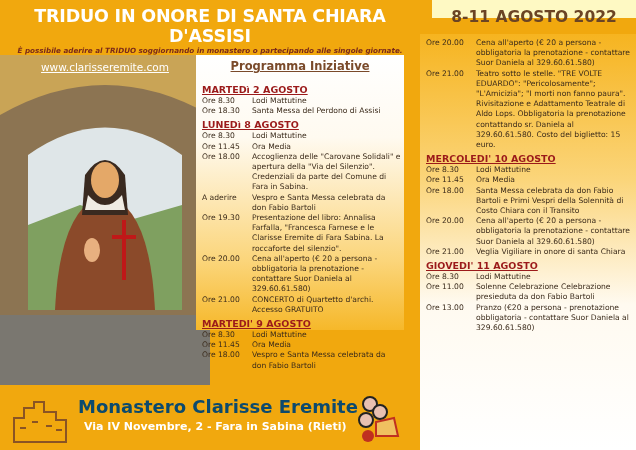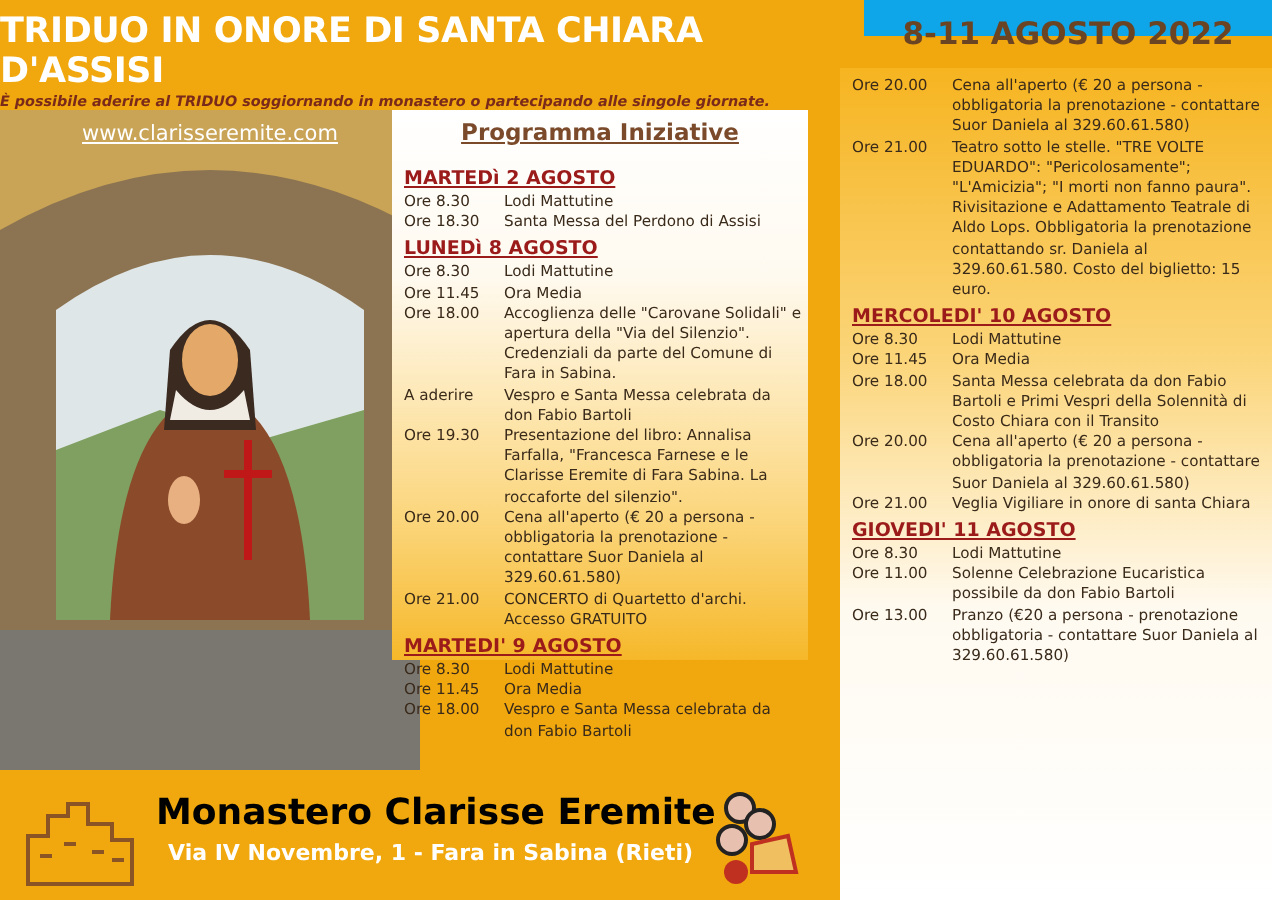--- a/index.html
+++ b/index.html
@@ -1,32 +1,32 @@
 <!DOCTYPE html>
 <html><head>
 <meta charset="utf-8">
 <style>
 *{box-sizing:border-box;margin:0;padding:0}
 body{width:636px;height:450px;overflow:hidden;background:#f1a80e;font-family:"DejaVu Sans",sans-serif;position:relative}
-.hdr{position:absolute;left:0;top:0;width:420px;height:55px;background:#f1a80e;text-align:left}
+.hdr{position:absolute;left:0;top:0;width:420px;height:55px;background:#f1a80e;text-align:center}
 .hdr h1{font-family:"DejaVu Sans",sans-serif;font-size:17.5px;font-weight:bold;color:#fff;letter-spacing:-0.2px;margin-top:6px;line-height:20px}
 .hdr p{font-size:7.2px;font-style:italic;font-weight:bold;color:#7a2a1a;line-height:10px}
-.date{position:absolute;left:428px;top:0;width:208px;height:18px;background:#0ea5e9;text-align:center;font-size:15.5px;font-weight:bold;color:#6b4424;line-height:34px;border-left:4px solid #f1a80e}
+.date{position:absolute;left:428px;top:0;width:208px;height:18px;background:#fef9c3;text-align:center;font-size:15.5px;font-weight:bold;color:#6b4424;line-height:34px;border-left:4px solid #f1a80e}
 .photo{position:absolute;left:0;top:55px;width:210px;height:330px;overflow:hidden;background:#caa24f}
 .url{position:absolute;left:0;top:6px;width:210px;text-align:center;font-size:10.5px;font-weight:normal;color:#fff;text-decoration:underline;z-index:2}
 .panel{position:absolute;left:196px;top:55px;width:208px;height:275px;background:linear-gradient(#ffffff 0%,#fffaf0 30%,#fbd57a 75%,#f6b82a 100%)}
 .prog{position:absolute;left:0;top:4px;width:208px;text-align:center;font-size:11.5px;font-weight:bold;color:#7a4a2a;text-decoration:underline}
 .right{position:absolute;left:420px;top:34px;width:216px;height:416px;background:linear-gradient(#f6b420 0%,#fbd57a 35%,#fffaf0 65%,#ffffff 100%)}
 .day{font-size:9.5px;font-weight:bold;color:#9b1a1a;text-decoration:underline;line-height:12px;margin-top:3px}
 .row{display:flex;font-size:7.6px;font-weight:normal;color:#3a2a1a;line-height:10.2px}
 .row .t{width:50px;flex:none}
 .row .d{flex:1}
 .block{position:absolute}
 .foot{position:absolute;left:0;top:390px;width:420px;height:60px;background:#f1a80e}
-.foot .n{position:absolute;left:78px;top:6px;font-size:18px;font-weight:bold;color:#000000}
+.foot .n{position:absolute;left:78px;top:6px;font-size:18px;font-weight:bold;color:#0c4a6e}
 .foot .a{position:absolute;left:84px;top:30px;font-size:11px;font-weight:bold;color:#fff}
 </style>
 </head>
 <body>
 
 <div class="hdr">
   <h1>TRIDUO IN ONORE DI SANTA CHIARA D'ASSISI</h1>
   <p>È possibile aderire al TRIDUO soggiornando in monastero o partecipando alle singole giornate.</p>
   <p>In entrambi i casi è obbligatorio prenotare contattando sr Daniela al 329.60.61.580</p>
 </div>
@@ -138,36 +138,36 @@
         <span class="t">Ore 21.00</span>
         <span class="d">Veglia Vigiliare in onore di santa Chiara</span>
       </div>
     <div class="day">GIOVEDI' 11 AGOSTO</div>
     <div class="row">
         <span class="t">Ore 8.30</span>
         <span class="d">Lodi Mattutine</span>
       </div>
     <div class="row">
         <span class="t">Ore 11.00</span>
-        <span class="d">Solenne Celebrazione Eucaristica possibile da don Fabio Bartoli</span>
+        <span class="d">Solenne Celebrazione Celebrazione presieduta da don Fabio Bartoli</span>
       </div>
     <div class="row">
         <span class="t">Ore 13.00</span>
         <span class="d">Pranzo (€20 a persona - prenotazione obbligatoria - contattare Suor Daniela al 329.60.61.580)</span>
       </div>
   </div>
 </div>
 
 <div class="foot">
   <svg style="position:absolute;left:10px;top:8px" width="60" height="46">
     <path d="M4 44 L4 20 L14 20 L14 10 L24 10 L24 4 L34 4 L34 14 L46 14 L46 22 L56 22 L56 44Z" fill="none" stroke="#8a5424" stroke-width="2"></path>
     <path d="M10 30h6M22 24h6M36 28h6M46 32h6" stroke="#8a5424" stroke-width="2"></path>
   </svg>
   <div class="n">Monastero Clarisse Eremite</div>
-  <div class="a">Via IV Novembre, 1 - Fara in Sabina (Rieti)</div>
+  <div class="a">Via IV Novembre, 2 - Fara in Sabina (Rieti)</div>
   <svg style="position:absolute;left:350px;top:2px" width="52" height="56">
     <circle cx="20" cy="12" r="7" fill="#e8c0b0" stroke="#222" stroke-width="2"></circle>
     <circle cx="30" cy="20" r="7" fill="#e8c0b0" stroke="#222" stroke-width="2"></circle>
     <circle cx="16" cy="28" r="7" fill="#e8c0b0" stroke="#222" stroke-width="2"></circle>
     <path d="M26 44 L26 30 L44 26 L48 44Z" fill="#f0c060" stroke="#c03020" stroke-width="2"></path>
     <circle cx="18" cy="44" r="6" fill="#c03020"></circle>
   </svg>
 </div>
 
 </body></html>

